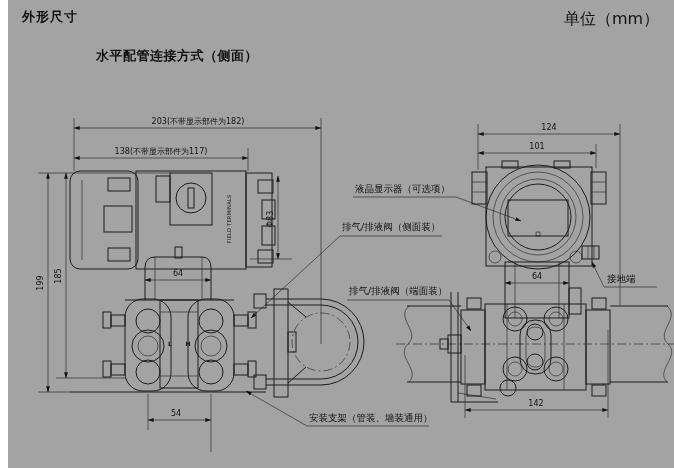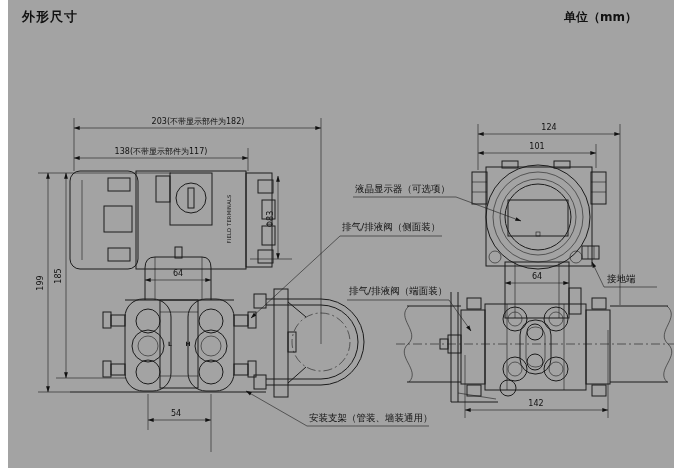--- a/index.html
+++ b/index.html
@@ -1,39 +1,40 @@
 <!DOCTYPE html>
 <html><head>
 <meta charset="utf-8">
 <style>
   html,body{margin:0;padding:0;background:#ffffff;}
   body{font-family:"DejaVu Sans","Liberation Sans",sans-serif;color:#111;}
   .stage{position:relative;width:674px;height:468px;background:#a3a3a3;overflow:hidden;margin-left:8px;}
   .t{position:absolute;white-space:nowrap;}
   .page-title{left:14px;top:8px;font-size:13px;font-weight:bold;letter-spacing:1px;}
-  .unit-note{left:556px;top:9px;font-size:12px;font-weight:bold;}
+  .unit-note{left:556px;top:9px;font-size:16px;}
   .view-title{font-size:13px;font-weight:bold;letter-spacing:0.5px;}
   .side-title{left:88px;top:47px;}
   .front-title{left:396px;top:47px;}
   svg{position:absolute;left:0;top:0;}
   .ln{stroke:#1c1c1c;stroke-width:1;fill:none;}
   .thin{stroke:#1c1c1c;stroke-width:0.6;fill:none;}
   .dd{stroke:#1c1c1c;stroke-width:0.6;fill:none;stroke-dasharray:9 3 2 3;}
   .dimc{font-size:8px;fill:#111;text-anchor:middle;}
   .lbl{font-size:9.5px;fill:#111;}
   .tiny{font-size:6px;font-weight:bold;fill:#111;text-anchor:middle;}
   .ft{font-size:5.2px;fill:#111;text-anchor:middle;letter-spacing:0.2px;}
 </style>
 </head>
 <body>
 
 <div class="stage">
 
   <div class="t page-title">外形尺寸</div>
   <div class="t unit-note">单位（mm）</div>
+  <div class="t view-title side-title">水平配管连接方式（侧面）</div>
 
   <svg width="674" height="468" viewBox="0 0 674 468">
     <defs>
       <marker id="arr" viewBox="0 0 10 10" refX="9.5" refY="5" markerWidth="10" markerHeight="10" orient="auto-start-reverse">
         <path d="M0,1.8 L10,5 L0,8.2 z" fill="#111"></path>
       </marker>
     </defs>
 
     <g>
 

